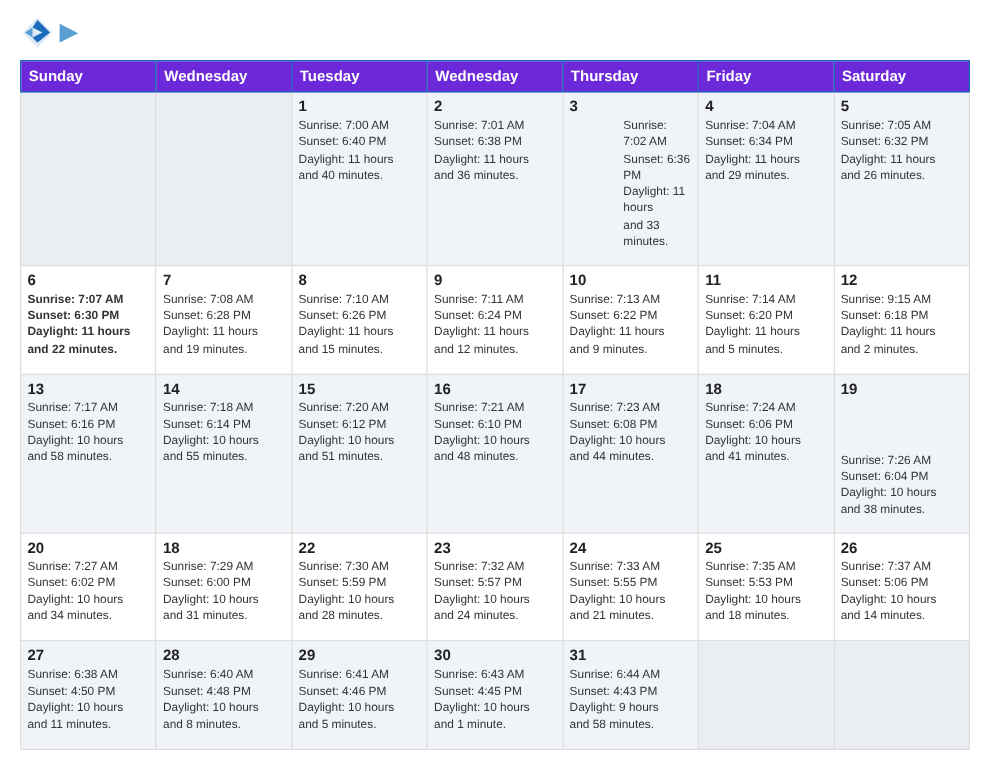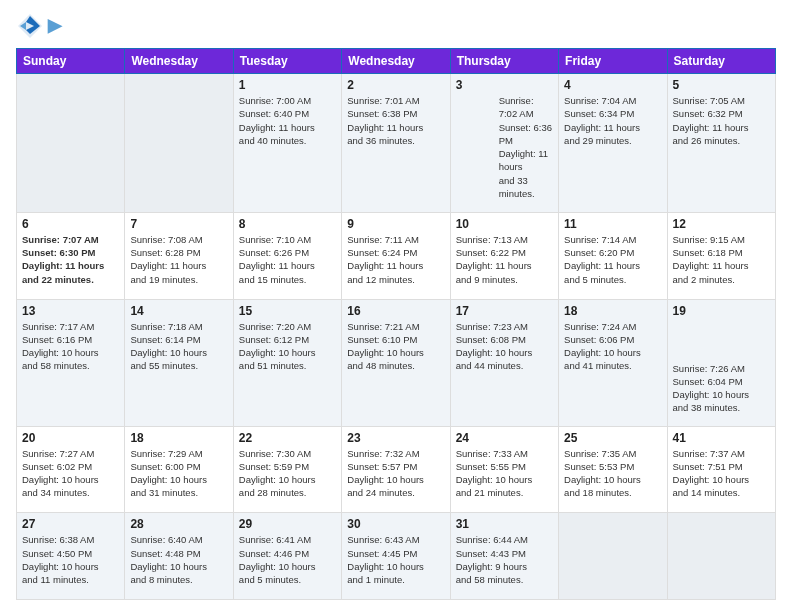--- a/index.html
+++ b/index.html
@@ -314,23 +314,23 @@
 and 21 minutes.</div>
           </td>
           <td>
             <span class="day-num">25</span>
             <div class="cell-text" style="white-space: pre-line;">Sunrise: 7:35 AM
 Sunset: 5:53 PM
 Daylight: 10 hours
 and 18 minutes.</div>
           </td>
           <td>
-            <span class="day-num">41</span>
+            <span class="day-num">26</span>
             <div class="cell-text" style="white-space: pre-line;">Sunrise: 7:37 AM
-Sunset: 7:51 PM
+Sunset: 5:06 PM
 Daylight: 10 hours
 and 14 minutes.</div>
           </td>
         </tr>
         <tr class="row-shaded">
           <td>
             <span class="day-num">27</span>
             <div class="cell-text" style="white-space: pre-line;">Sunrise: 6:38 AM
 Sunset: 4:50 PM
 Daylight: 10 hours

